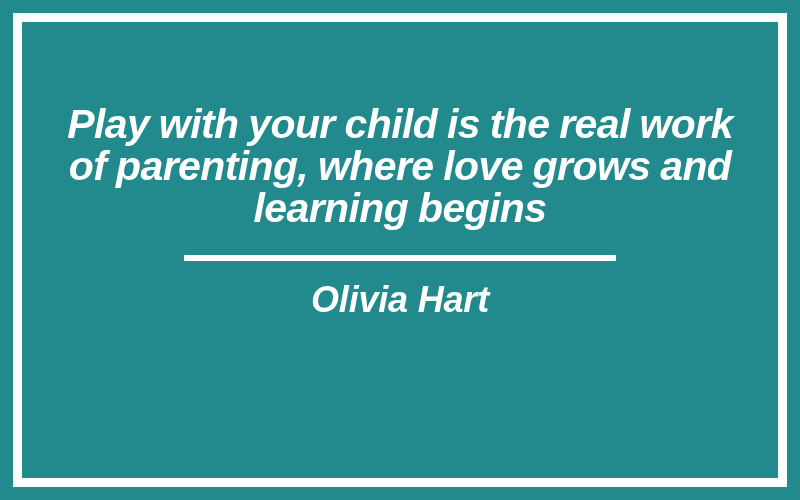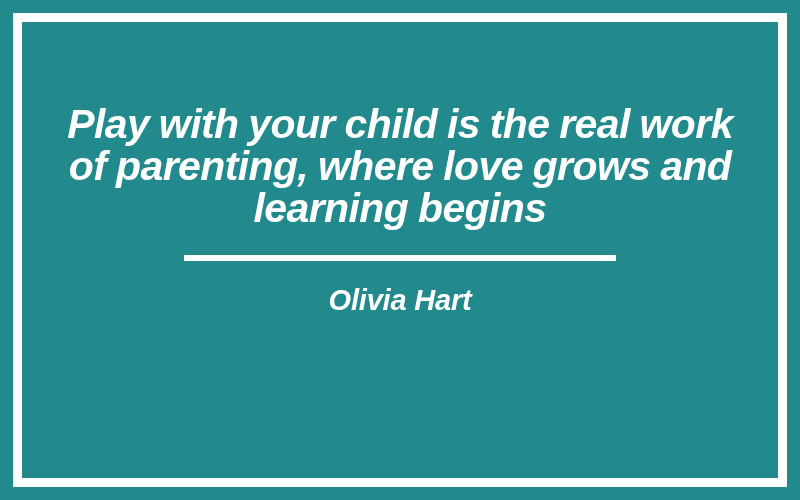--- a/index.html
+++ b/index.html
@@ -70,21 +70,21 @@
     background: #ffffff;
     margin-top: 26px;
   }
 
   .quote-author {
     margin: 0;
     padding: 0;
     text-align: center;
     color: #ffffff;
     font-family: "Liberation Sans", sans-serif;
-    font-size: 29px;
+    font-size: 36px;
     line-height: 36px;
     font-weight: bold;
     font-style: italic;
     letter-spacing: -0.2px;
     margin-top: 21px;
   }
 </style>
 </head>
 <body>
 

